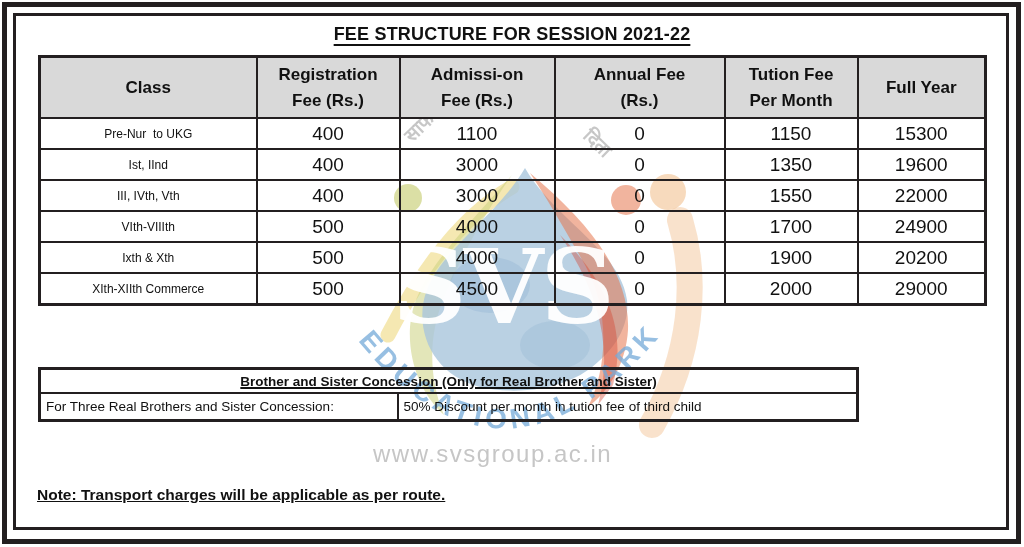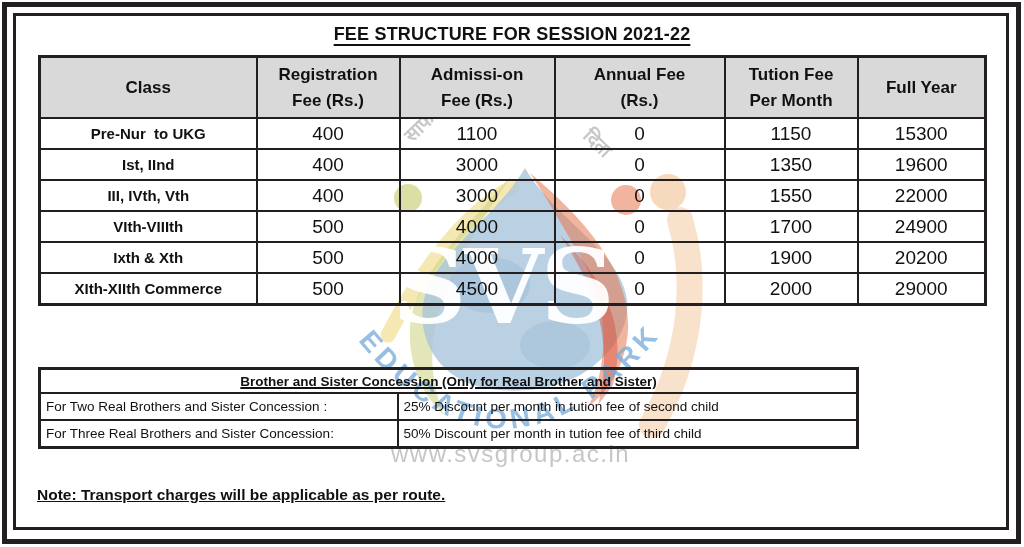--- a/index.html
+++ b/index.html
@@ -21,33 +21,33 @@
   .doc-title{position:absolute;top:24px;left:0;width:1024px;text-align:center;z-index:2;}
   .doc-title span{font-weight:bold;font-size:18px;text-decoration:underline;
     text-decoration-thickness:2px;text-underline-offset:4px;letter-spacing:.2px;}
 
   table{border-collapse:collapse;table-layout:fixed;z-index:2;position:absolute;border-radius:10px;}
   .fee-table{left:38px;top:55px;width:946px;border:3px solid var(--border);}
   .fee-table td{border:2px solid var(--border);text-align:center;vertical-align:middle;
     padding:0;background:transparent;overflow:hidden;}
   .fee-table .header-row td{background:var(--header-bg);font-weight:bold;font-size:17px;
     height:59px;line-height:1.5;}
-  .fee-table .cls{font-weight:bold;font-size:15px;height:29px;white-space:pre;text-align:center;}
+  .fee-table .cls{font-weight:normal;font-size:12px;height:29px;white-space:pre;text-align:center;}
   .fee-table .num{font-size:19px;height:29px;}
 
   .concession-table{left:38px;top:367px;width:818px;border:3px solid var(--border);}
   .concession-table td{border:2px solid var(--border);background:transparent;
     vertical-align:middle;padding:0 0 0 5px;}
   .concession-table .c-head{ text-align:center;font-weight:bold;font-size:13.5px;height:22px;padding:0;}
   .concession-table .c-head span{text-decoration:underline;text-decoration-thickness:1.5px;}
   .concession-table .c-cell{font-size:13.5px;height:25px;text-align:left;}
 
   .note{position:absolute;left:37px;top:486px;font-weight:bold;font-size:15.5px;z-index:2;text-decoration:underline;}
 
-  .wm-url{position:absolute;left:391px;top:440px;font-size:24px;color:var(--wm-gray);
+  .wm-url{position:absolute;left:373px;top:440px;font-size:24px;color:var(--wm-gray);
     letter-spacing:1.5px;z-index:1;font-family:"Liberation Sans",sans-serif;}
 
   .watermark{position:absolute;left:330px;top:95px;width:380px;height:380px;z-index:1;}
   .wm-svs{font-family:"DejaVu Serif",serif;font-weight:bold;font-size:103px;
     fill:#ffffff;fill-opacity:.95;letter-spacing:-3px;}
   .wm-arc{font-family:"Liberation Sans",sans-serif;font-weight:bold;font-size:28px;
     fill:var(--wm-text-blue);fill-opacity:.75;letter-spacing:5px;}
   .wm-hindi{font-family:"DejaVu Sans",sans-serif;font-weight:bold;font-size:19px;
     fill:#bdbdbd;fill-opacity:.85;}
 </style>
@@ -183,23 +183,19 @@
   </colgroup>
   <tbody>
     <tr>
       <td colspan="2" class="c-head">
         <span>Brother and Sister Concession (Only for Real Brother and Sister)</span>
       </td>
     </tr>
   </tbody>
   <tbody>
       <tr>
-        <td class="c-cell">For Two Real Brothers and Sister Concession :</td>
-        <td class="c-cell">25% Discount per month in tution fee of second child</td>
-      </tr>
-      <tr>
         <td class="c-cell">For Three Real Brothers and Sister Concession:</td>
         <td class="c-cell">50% Discount per month in tution fee of third child</td>
       </tr>
     </tbody>
 </table>
 
 <div class="note">Note: Transport charges will be applicable as per route.</div>
 
 </body></html>

